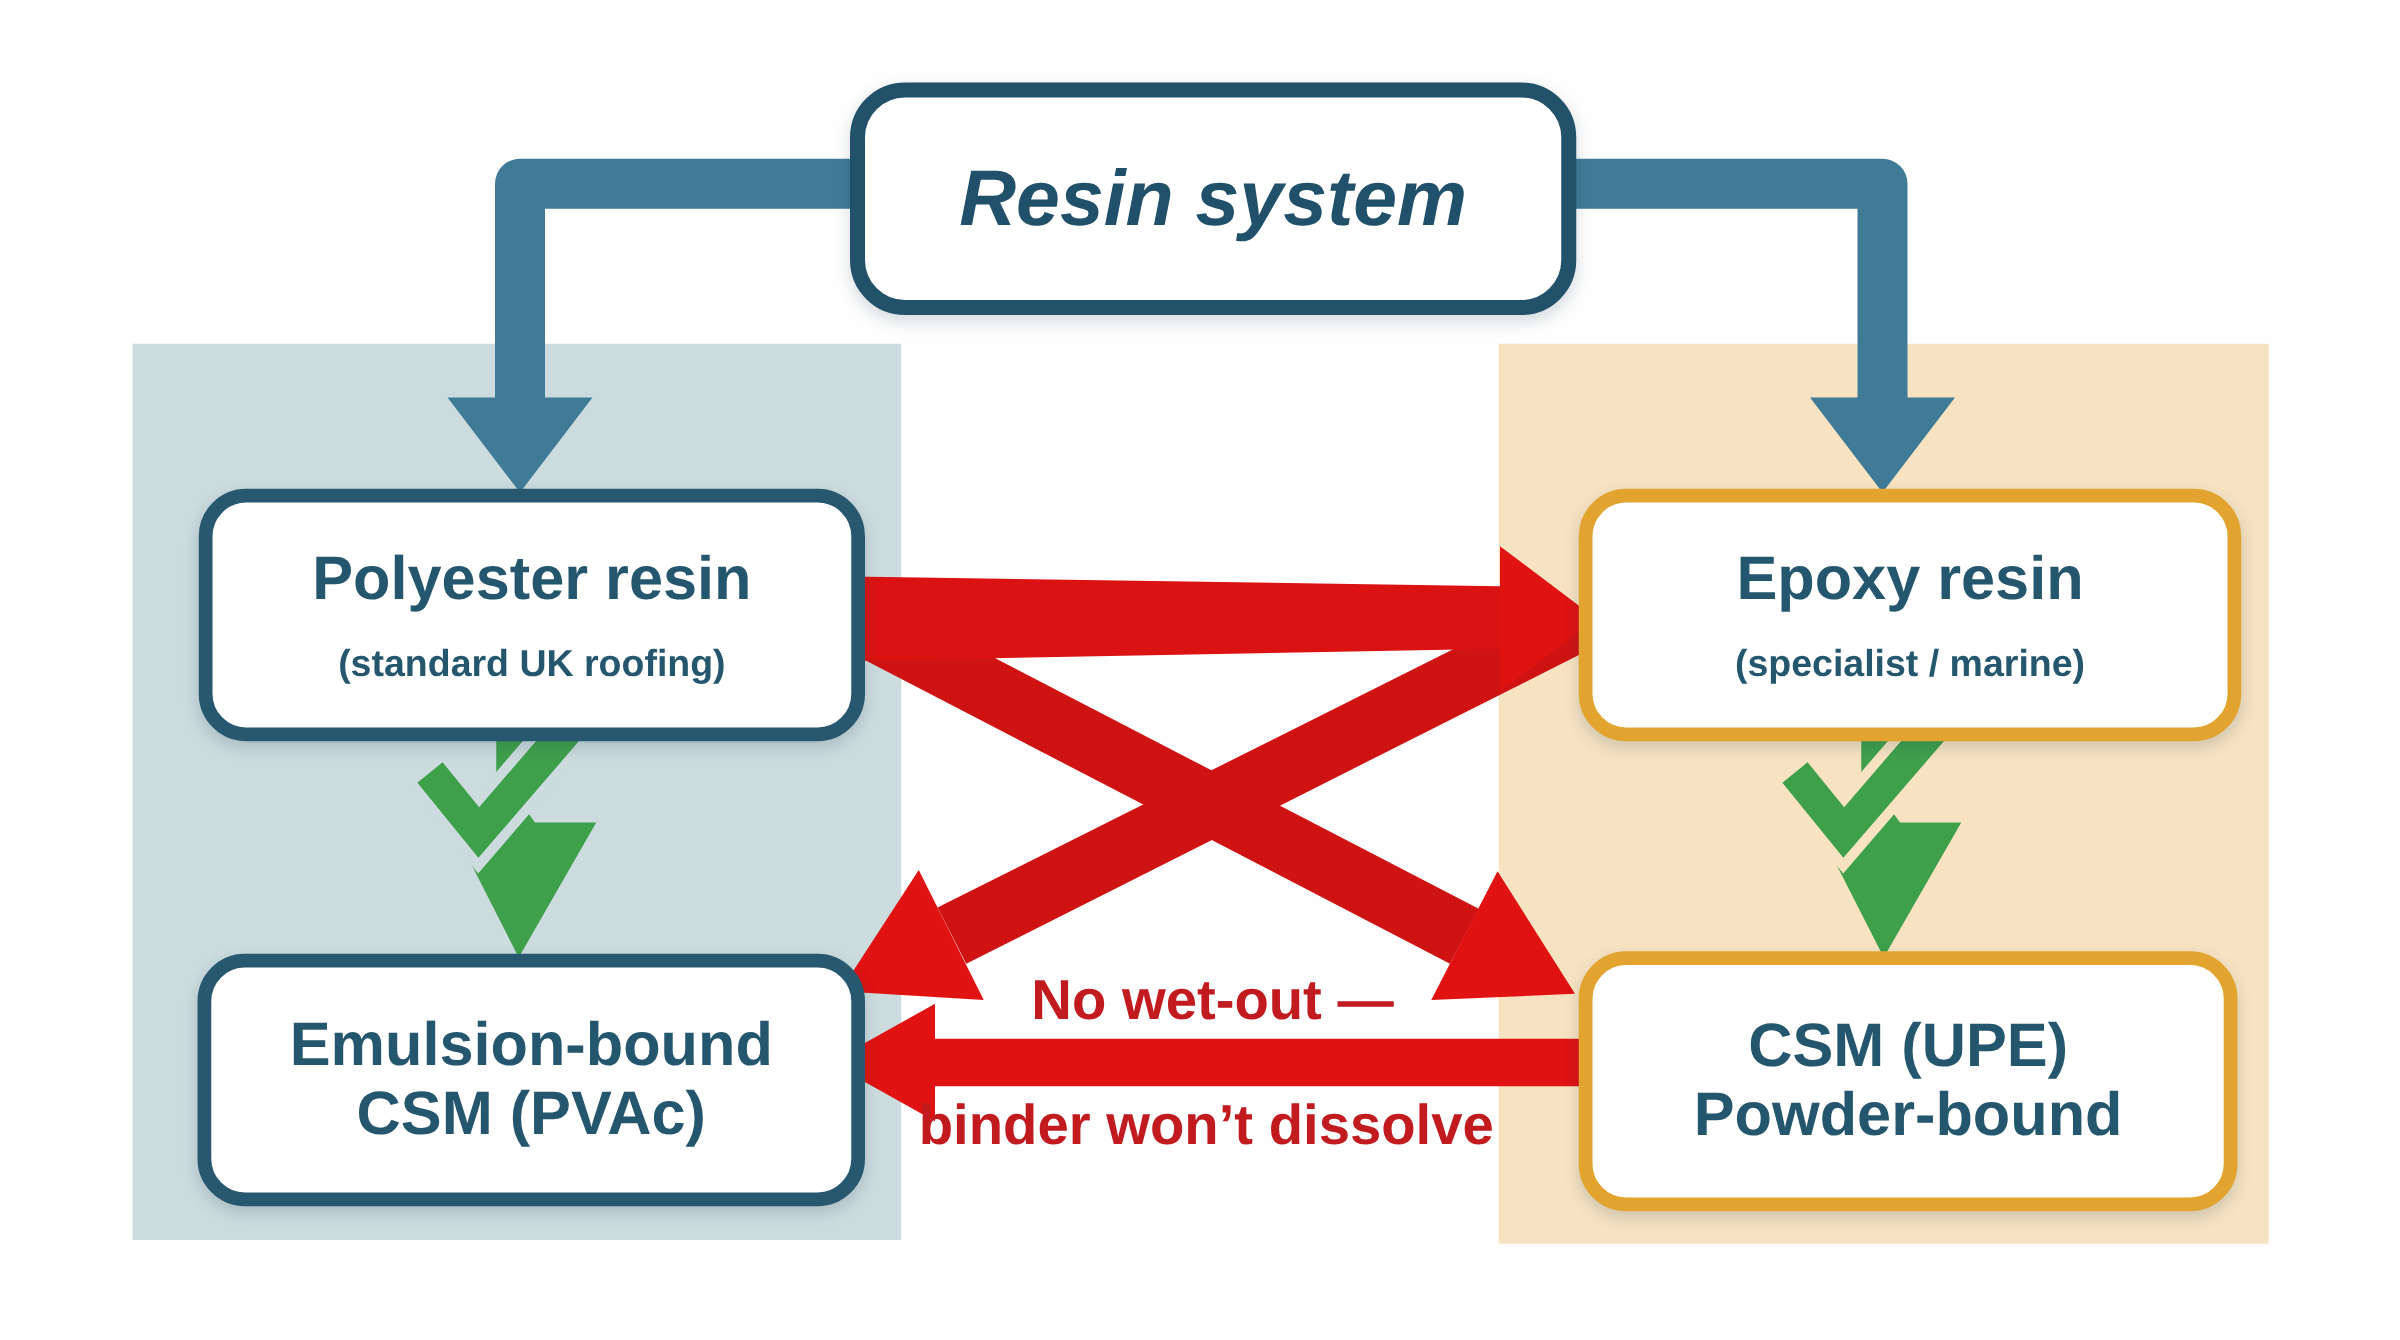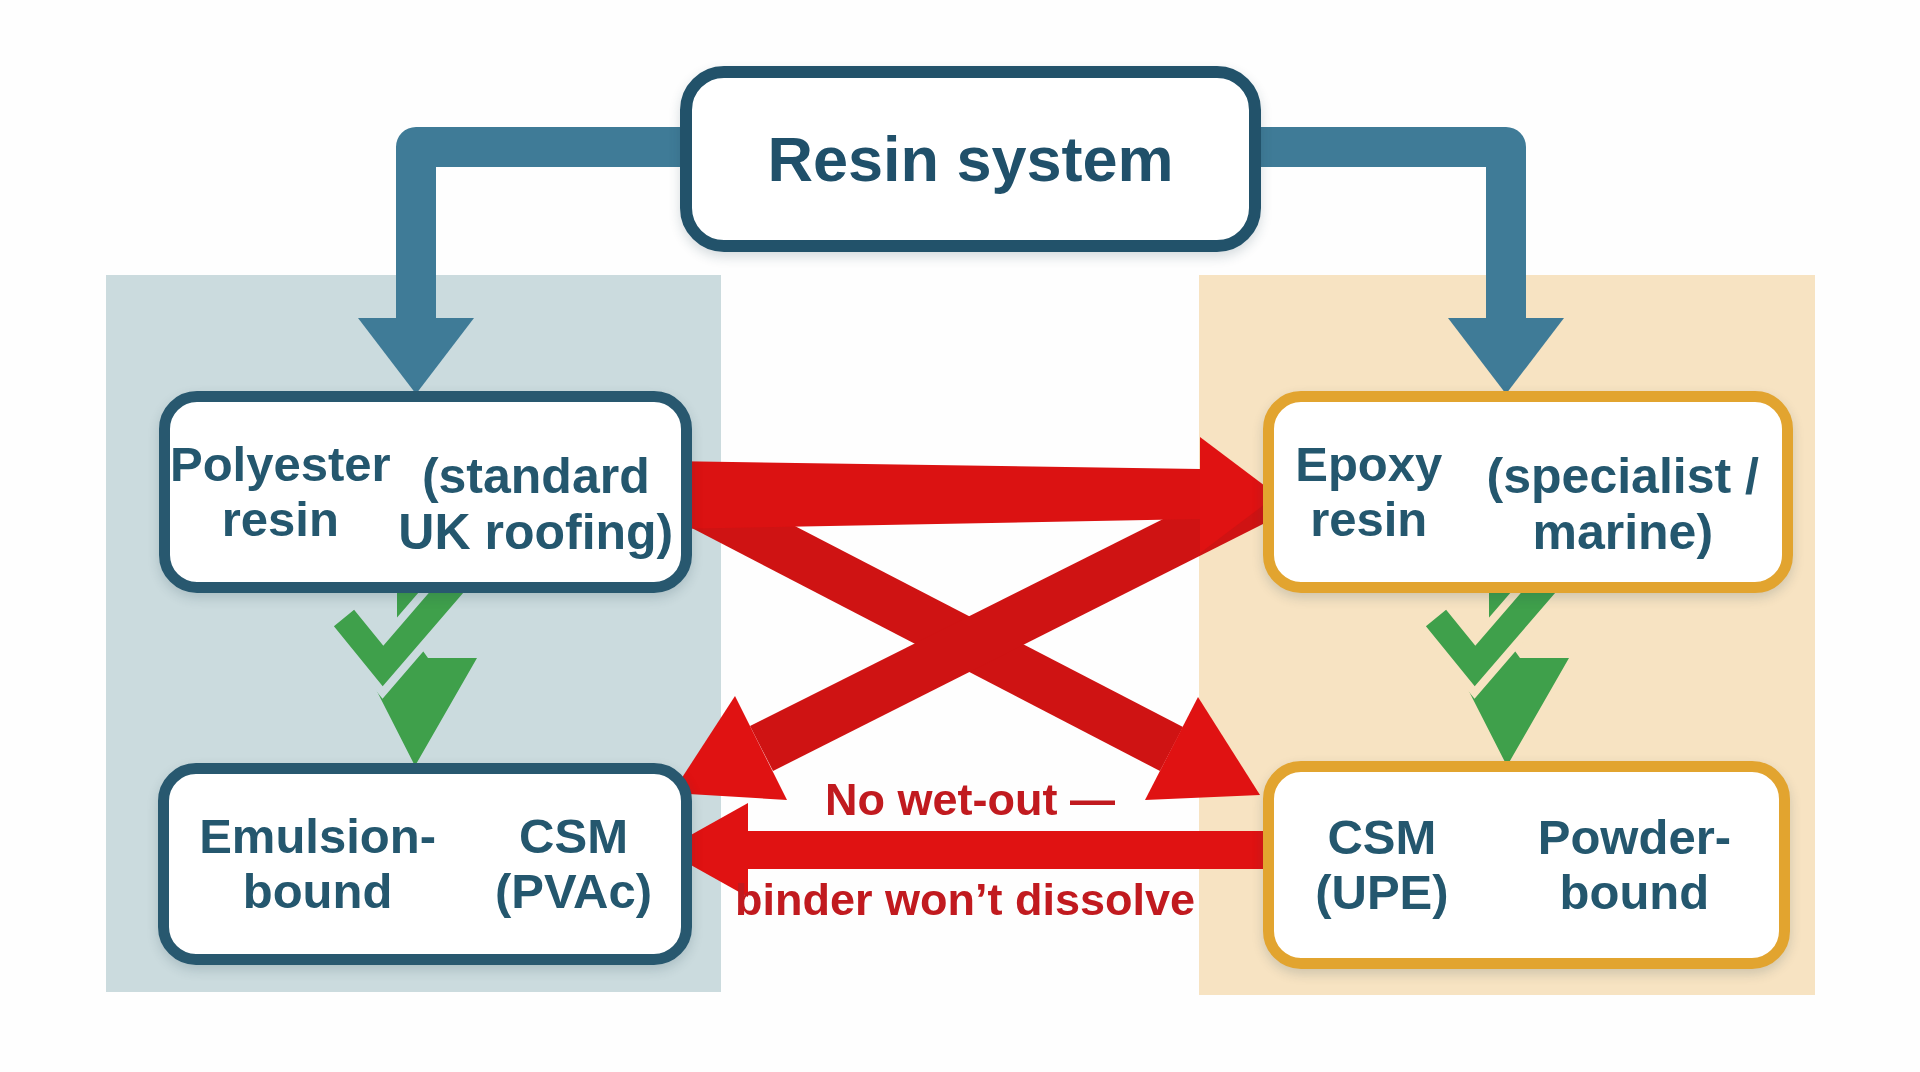--- a/index.html
+++ b/index.html
@@ -9,34 +9,35 @@
     font-family:"Liberation Sans", sans-serif;
   }
   .panel { position:absolute; }
   .panel-left  { left:106px; top:275px; width:615px; height:717px; background:#cbdbde; }
   .panel-right { left:1199px; top:275px; width:616px; height:720px; background:#f7e3c2; }
 
   svg.arrows { position:absolute; left:0; top:0; width:1920px; height:1072px; }
 
   .node {
     position:absolute; background:#ffffff; border-radius:38px;
-    display:flex; flex-direction:row; align-items:center; justify-content:center;
+    display:flex; flex-direction:column; align-items:center; justify-content:center;
     box-shadow:0 5px 12px rgba(30,60,75,0.18);
     text-align:center; font-weight:bold; line-height:1.12;
   }
   .teal-border { border:11px solid #28586f; }
   .gold-border { border:11px solid #e2a42f; }
   .node .l1 { color:#24576e; font-size:49px; }
-  .node .l2 { color:#24576e; font-size:50px;margin-top:24px; }
+  .node .l2 { color:#24576e; font-size:30px;margin-top:24px; }
 
   .title-box {
     position:absolute; left:680px; top:66px; width:557px; height:162px;
     background:#ffffff; border:12px solid #22526a; border-radius:44px;
     display:flex; align-items:center; justify-content:center;
     box-shadow:0 5px 12px rgba(30,60,75,0.18);
+    font-style:italic;
   }
   .title-box .t { color:#20506a; font-size:63px; font-weight:bold; }
 
   .red-label {
     position:absolute; text-align:center; font-weight:bold; color:#c11a1f;
   }
   .lbl-no-bond   { left:700px; top:404px; width:520px; font-size:42px; }
   .lbl-wetout-1  { left:720px; top:774px; width:500px; font-size:45px; }
   .lbl-wetout-2  { left:690px; top:874px; width:550px; font-size:45px; }
 </style>

